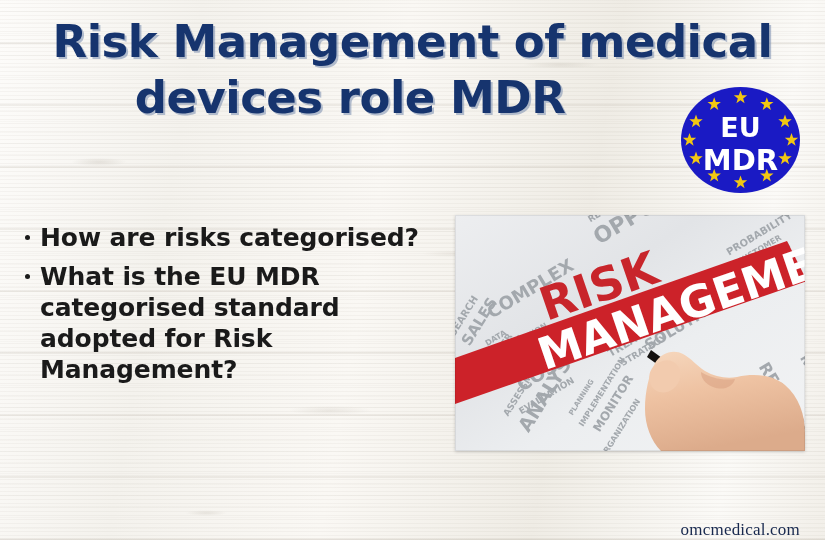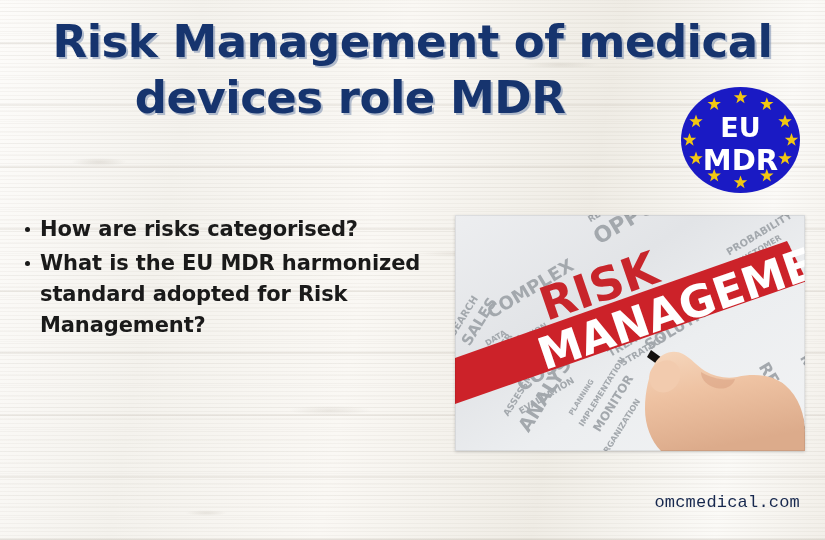--- a/index.html
+++ b/index.html
@@ -84,24 +84,24 @@
     width: 420px;
     margin: 0;
     padding: 0 0 0 22px;
     list-style: none;
     z-index: 3;
   }
   .bullets li {
     position: relative;
     font-family: "DejaVu Sans", sans-serif;
     font-weight: 700;
-    font-size: 21px;
+    font-size: 25px;
     line-height: 31px;
     color: #1a1a1a;
-    margin: 0 0 3px 0;
+    margin: 8px 0 3px 0;
     letter-spacing: -0.1px;
   }
   .bullets li::before {
     content: "";
     position: absolute;
     left: -15px;
     top: 13px;
     width: 5px;
     height: 5px;
     border-radius: 50%;
@@ -119,22 +119,22 @@
     background: linear-gradient(125deg,#e9eaec 0%,#e3e5e8 30%,#eceef0 55%,#e2e4e7 78%,#f0f1f3 100%);
     box-shadow: 0 1px 3px rgba(0,0,0,.18);
     z-index: 3;
   }
   .wc-svg { position: absolute; left: 0; top: 0; width: 350px; height: 236px; }
 
   
   .footer {
     position: absolute;
     right: 25px;
-    bottom: 28px;
-    font-family: Liberation Mono, monospace;
+    bottom: 0;
+    font-family: Liberation Serif, serif;
     font-size: 17px;
     color: #17284e;
     letter-spacing: .2px;
     z-index: 4;
   }
 </style>
 </head>
 <body>
 
 <div id="poster">
@@ -166,21 +166,21 @@
         <use href="#euStar" transform="translate(15.0,34.5)"></use>
         <use href="#euStar" transform="translate(33.2,17.2)"></use>
       </g>
       <text x="59.5" y="50" text-anchor="middle" font-family="DejaVu Sans, sans-serif" font-weight="700" font-size="27" fill="#ffffff">EU</text>
       <text x="59.5" y="83" text-anchor="middle" font-family="DejaVu Sans, sans-serif" font-weight="700" font-size="29" fill="#ffffff">MDR</text>
     </svg>
   </div>
 
   <ul class="bullets">
     <li>How are risks categorised?</li>
-    <li>What is the EU MDR harmonized standard adopted for Risk Management?</li>
+    <li>What is the EU MDR categorised standard adopted for Risk Management?</li>
   </ul>
 
   <div class="wordcloud">
     <svg class="wc-svg" viewBox="0 0 350 236" xmlns="http://www.w3.org/2000/svg" aria-hidden="true">
       <defs>
         <linearGradient id="wcbg" x1="0" y1="0" x2="1" y2="1">
           <stop offset="0%" stop-color="#edeef0"></stop>
           <stop offset="35%" stop-color="#e2e4e7"></stop>
           <stop offset="60%" stop-color="#eceef0"></stop>
           <stop offset="100%" stop-color="#f2f3f4"></stop>

